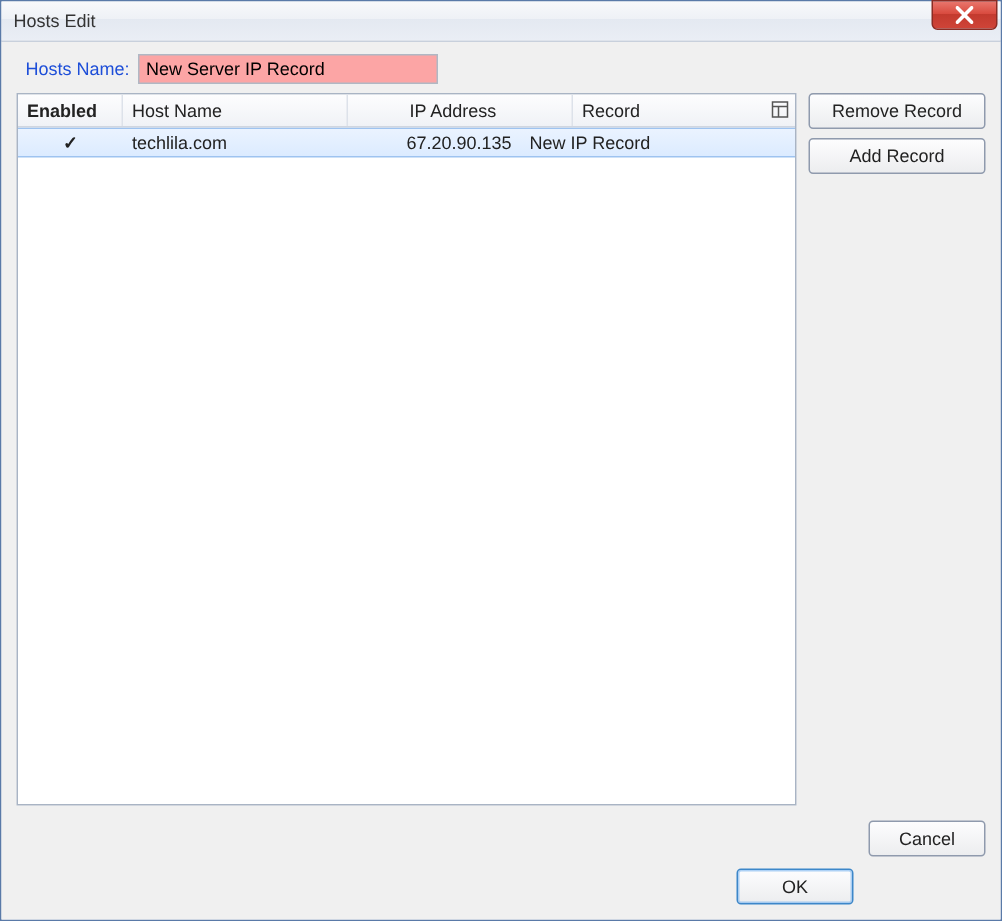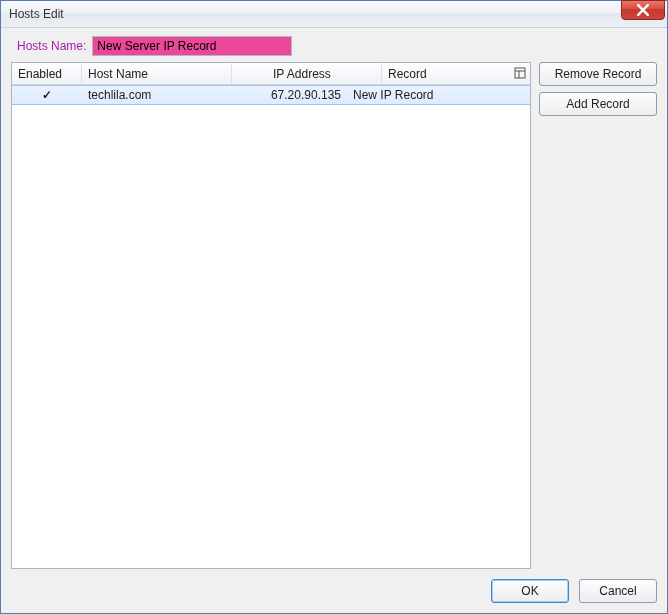--- a/index.html
+++ b/index.html
@@ -57,26 +57,26 @@
     flex-direction: column;
     padding: 8px 10px 10px 10px;
   }
   .row-name {
     display: flex;
     align-items: center;
     gap: 6px;
     margin-bottom: 6px;
     padding-left: 6px;
   }
-  .row-name label { color: #a21caf; }
+  .row-name label { color: #1d4ed8; }
   .text-input {
     width: 200px;
     height: 20px;
     border: 1px solid #b0b8c4;
-    background: #ec4899;
+    background: #fca5a5;
     padding: 1px 4px;
     font: inherit;
     outline: none;
   }
   .mid {
     flex: 1;
     display: flex;
     gap: 8px;
   }
   .table-wrap {
@@ -96,21 +96,21 @@
   }
   .th {
     display: flex;
     align-items: center;
     padding: 0 6px;
     border-right: 1px solid #dde2ea;
     color: #222;
     cursor: pointer;
     user-select: none;
   }
-  .th.col-enabled { width: 70px; }
+  .th.col-enabled { width: 70px; font-weight: bold; }
   .th.col-host { width: 150px; }
   .th.col-ip { width: 115px; margin-left: 35px; }
   .th.col-comment { flex: 1; border-right: none; padding-right: 22px; }
   .col-picker {
     position: absolute;
     right: 2px;
     top: 2px;
     width: 16px;
     height: 16px;
     display:flex;align-items:center;justify-content:center;
@@ -150,20 +150,21 @@
   .footer {
     display: flex;
     justify-content: flex-end;
     gap: 10px;
     padding-top: 10px;
   }
   .btn.footer-btn { width: 78px; }
   .btn.ok {
     border: 1px solid #3d87c9;
     box-shadow: inset 0 0 0 1px rgba(120,180,240,0.6);
+    margin-top: 32px;
   }
 </style>
 </head>
 <body>
 
 <div class="window">
   <div class="titlebar">
     <span class="title">Hosts Edit</span>
     <div class="close-btn">
       <svg viewBox="0 0 10 10">

